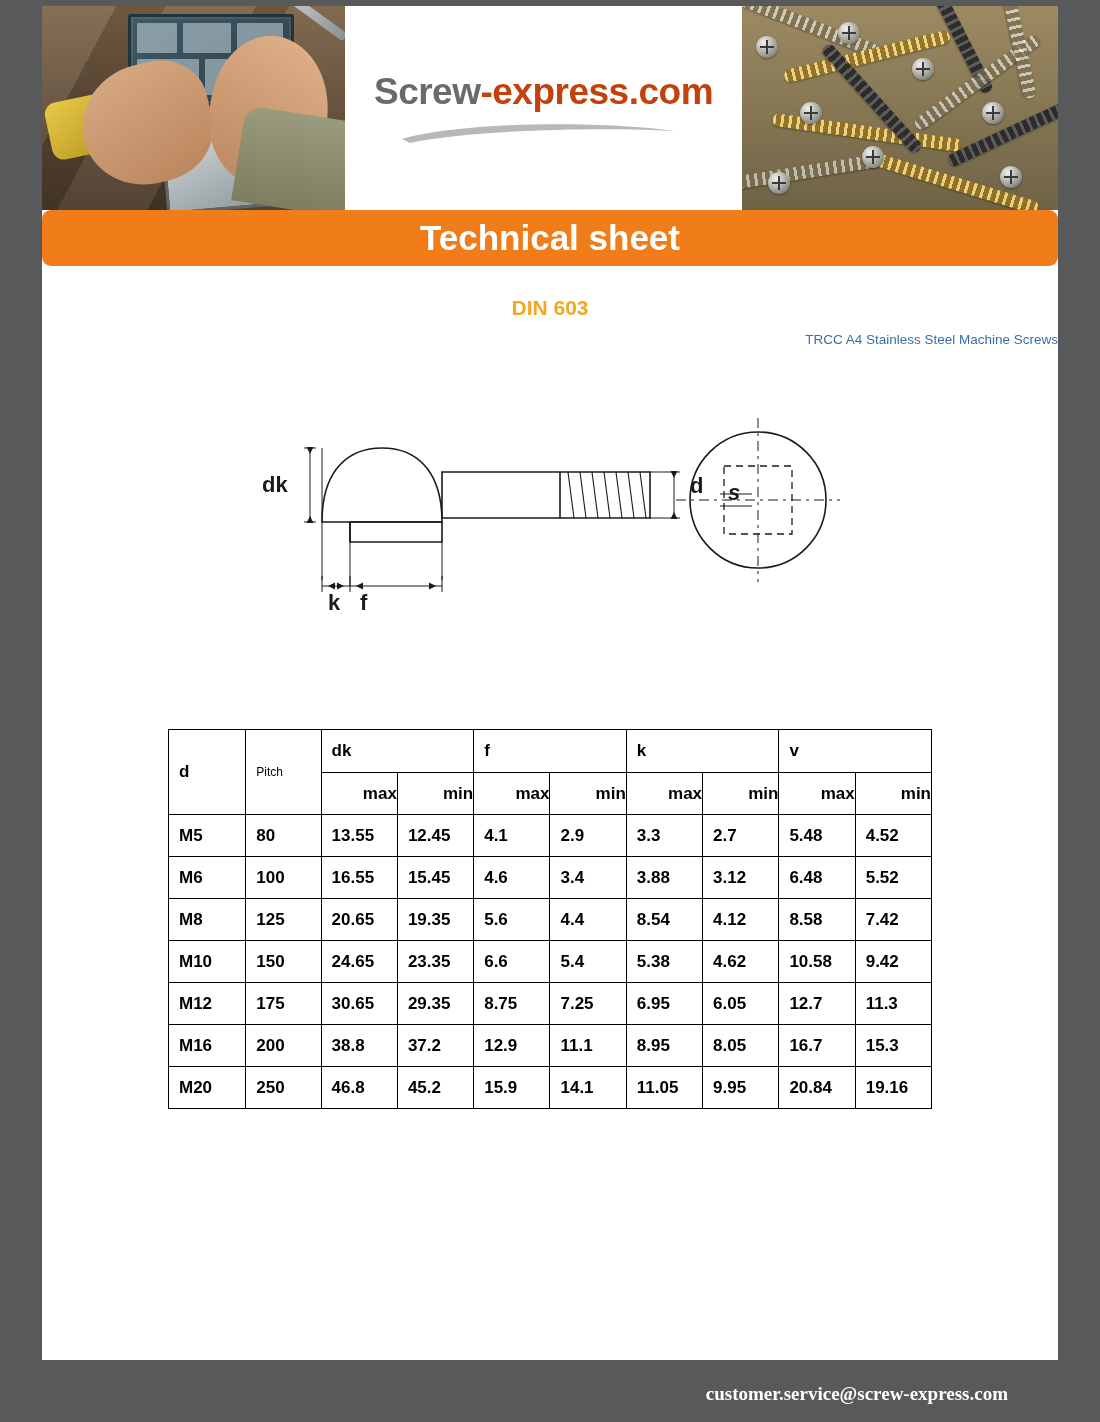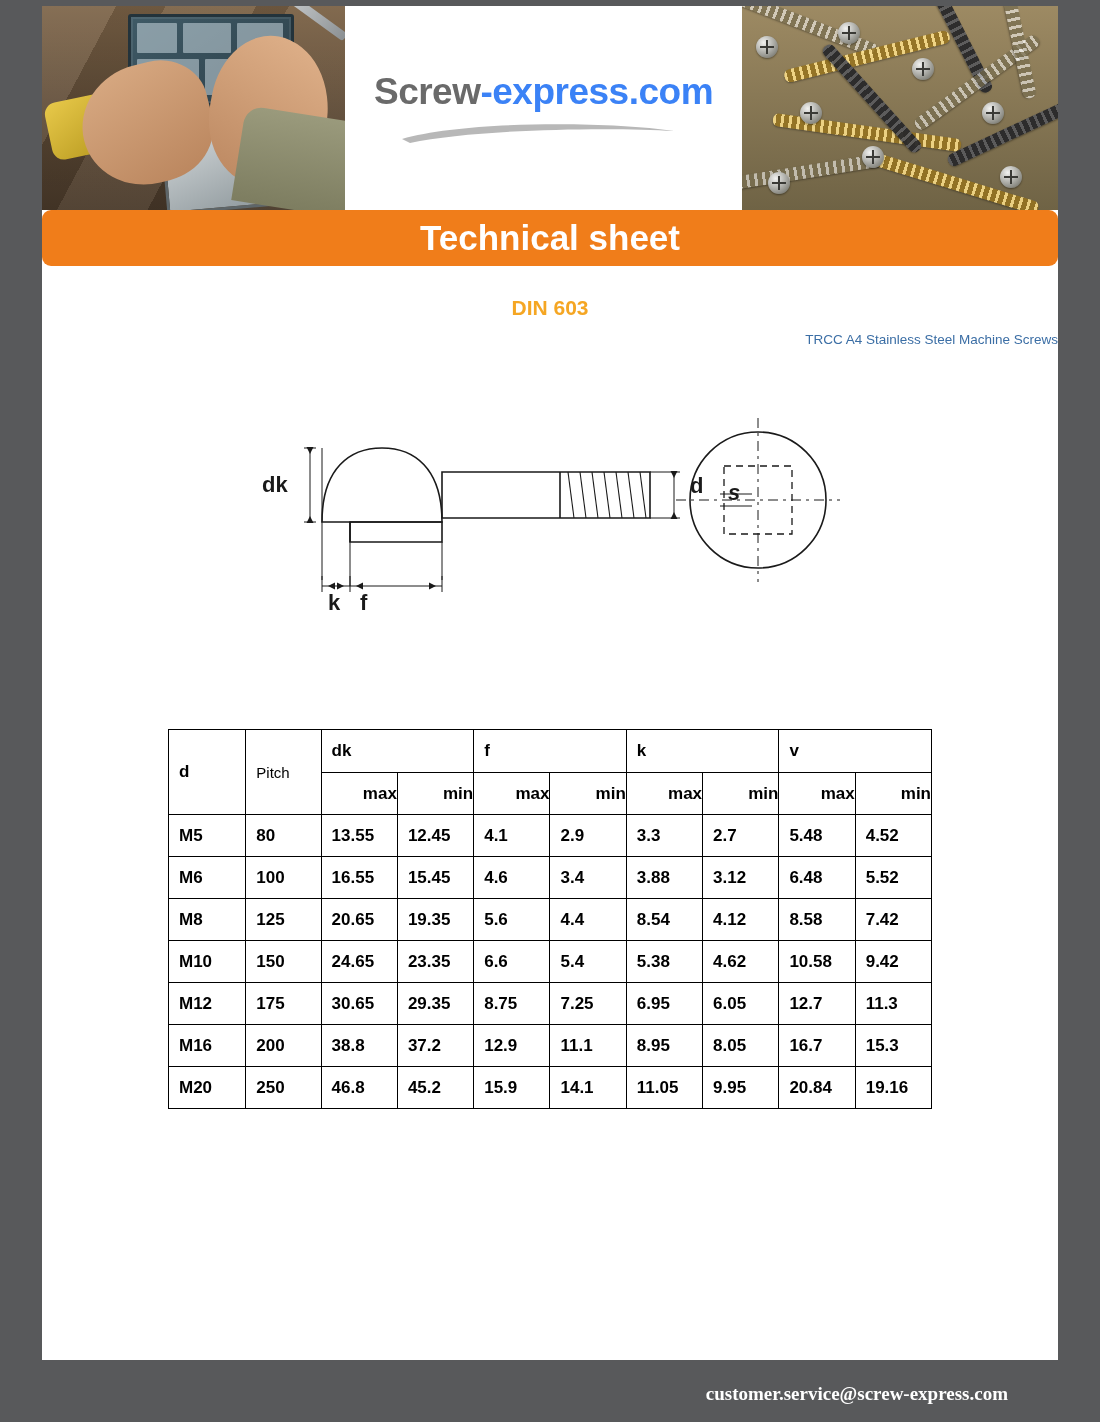--- a/index.html
+++ b/index.html
@@ -204,21 +204,21 @@
     align-items: center;
     justify-content: center;
   }
   .brand-text {
     font-size: 37px;
     font-weight: bold;
     letter-spacing: -0.5px;
     white-space: nowrap;
   }
   .brand-text .grey { color: #6a6a6a; }
-  .brand-text .orange { color: #3b82f6; }
+  .brand-text .orange { color: #c2410c; }
   .brand-swoosh {
     margin-top: 6px;
     width: 300px;
     height: 26px;
     position: relative;
   }
   .brand-swoosh svg { display: block; }
 
   
   .banner {
@@ -289,21 +289,21 @@
     font-weight: bold;
     color: #000;
     height: 42px;
     padding-left: 10px;
     box-sizing: border-box;
   }
   table.spec .grp-head {
     height: 43px;
   }
   table.spec .pitch-head {
-    font-size: 15px;
+    font-size: 12px;
     font-weight: normal;
   }
   table.spec .sub-head {
     height: 42px;
     text-align: right;
   }
   col.c-d { width: 77px; }
   col.c-p { width: 75px; }
   col.c-n { width: 76px; }
 

